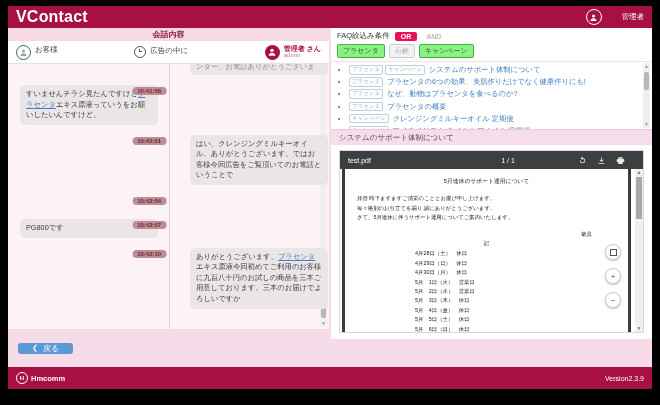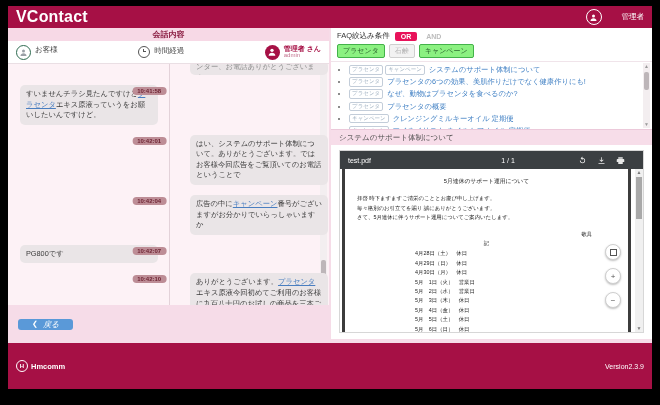--- a/index.html
+++ b/index.html
@@ -44,21 +44,21 @@
   .bubble a{color:#4a7ec0;text-decoration:underline;cursor:pointer;}
   .partial .bubble{height:14px;overflow:hidden;margin-top:-7px;padding-top:1px;color:#8d8d8d;}
   
   .sbar{position:absolute;right:2px;top:2px;bottom:2px;width:7px;background:#f3eef0;}
   .sbar .arr{position:absolute;left:0;width:7px;height:7px;color:#9a9a9a;font-size:5px;line-height:7px;text-align:center;}
   .sbar .arr.up{top:0;} .sbar .arr.dn{bottom:0;}
   .sbar .thumb{position:absolute;left:1px;width:5px;background:#bdb6b9;border-radius:2px;}
   
   .back-row{height:38px;background:#f6dce8;display:flex;align-items:center;padding:0 10px;flex:0 0 auto;}
   .btn-back{background:#5a99d8;color:#fff;border:none;border-radius:3px;font-size:8px;padding:0 14px;
-            display:flex;align-items:center;gap:5px;cursor:pointer;font-family:inherit;font-style:italic;}
+            display:flex;align-items:center;gap:5px;cursor:pointer;font-family:inherit;}
   .btn-back .chev{font-size:7px;}
   
   .filter{background:#fff;padding:3px 6px 3px 6px;flex:0 0 auto;}
   .f-row{display:flex;align-items:center;gap:5px;}
   .f-label{font-size:7.5px;color:#333;}
   .btn-or{background:#e8125a;color:#fff;font-size:7px;font-weight:bold;border-radius:2px;padding:1px 6px;cursor:pointer;}
   .btn-and{color:#bcbcbc;font-size:7px;font-weight:bold;padding:1px 4px;cursor:pointer;}
   .tag-row{display:flex;gap:4px;margin-top:3px;}
   .tag{font-size:7px;padding:1px 5px;border-radius:2px;cursor:pointer;}
   .tag.on{background:#8bf181;border:1px solid #43b24a;color:#275f2b;}
@@ -93,21 +93,21 @@
              box-shadow:0 1px 2px rgba(0,0,0,.25);display:flex;align-items:center;justify-content:center;
              font-size:8px;color:#555;cursor:pointer;z-index:3;}
   .fb-fit{bottom:72px;} .fb-plus{bottom:48px;} .fb-minus{bottom:24px;}
   .fb-fit .sq{width:5px;height:5px;border:1px solid #555;}
   .pdf-sb{position:absolute;right:0;top:0;bottom:0;width:8px;background:#f0f0f0;z-index:2;}
   .pdf-sb .thumb{position:absolute;left:1px;top:8px;width:6px;height:42px;background:#a9a9a9;}
   .pdf-sb .arr{position:absolute;left:0;width:8px;height:7px;color:#777;font-size:5px;line-height:7px;text-align:center;}
   .pdf-sb .arr.up{top:0;} .pdf-sb .arr.dn{bottom:0;}
   
   .ftr{height:14px;background:#a61045;display:flex;align-items:center;justify-content:space-between;
-       padding:16px 8px;flex:0 0 auto;}
+       padding:4px 8px;flex:0 0 auto;}
   .brand{display:flex;align-items:center;gap:3px;color:#fff;font-size:7.5px;font-weight:bold;}
   .brand-logo{width:10px;height:10px;border:1.2px solid #fff;border-radius:50%;display:flex;align-items:center;justify-content:center;
               font-size:6px;font-weight:bold;color:#fff;}
   .version{color:#fff;font-size:7px;}
 </style>
 </head>
 <body>
 
 <div class="app">
 
@@ -134,21 +134,21 @@
           <span class="cust-avatar">
             <svg viewBox="0 0 24 24">
                 <circle cx="12" cy="8" r="4"></circle>
                 <path d="M4 21c0-4.5 4-7 8-7s8 2.5 8 7z"></path>
               </svg>
           </span>
           <span>お客様</span>
         </span>
         <span class="ch-item">
           <span class="clock"></span>
-          <span>時間経過</span>
+          <span>広告の中に</span>
         </span>
         <span class="ch-item">
           <span class="agent-avatar">
             <svg viewBox="0 0 24 24">
                 <circle cx="12" cy="8" r="4"></circle>
                 <path d="M4 21c0-4.5 4-7 8-7s8 2.5 8 7z"></path>
               </svg>
           </span>
           <span class="agent-meta">
             <span class="agent-name">管理者 さん</span>
@@ -162,25 +162,24 @@
         <div class="msg-row msg-right partial">
           <div class="bubble">ンター、お電話ありがとうございます</div>
         </div>
         <div id="chat-list">
             <div class="msg-row msg-left">
               <span class="tstamp">10:41:58</span>
               <div class="bubble"><span>すいませんチラシ見たんですけど</span><a>プラセンタ</a><span>エキス原液っていうをお願いしたいんですけど。</span></div>
             </div>
             <div class="msg-row msg-right">
               <span class="tstamp">10:42:01</span>
-              <div class="bubble"><span>はい、システムのサポート体制について。ありがとうございます。ではお客様今回広告をご覧頂いてのお電話ということで</span></div>
+              <div class="bubble"><span>はい、クレンジングミルキーオイル。ありがとうございます。ではお客様今回広告をご覧頂いてのお電話ということで</span></div>
             </div>
             <div class="msg-row msg-right">
               <span class="tstamp">10:42:04</span>
-              <div class="bubble"><span>広告の中に</span><a>キャンペーン</a><span>番号がございますがお分かりでいらっしゃいますか</span></div>
             </div>
             <div class="msg-row msg-left">
               <span class="tstamp">10:42:07</span>
               <div class="bubble"><span>PG800です</span></div>
             </div>
             <div class="msg-row msg-right">
               <span class="tstamp">10:42:10</span>
               <div class="bubble"><span>ありがとうございます。</span><a>プラセンタ</a><span>エキス原液今回初めてご利用のお客様に九百八十円のお試しの商品を三本ご用意しております。三本のお届けでよろしいですか</span></div>
             </div>
           </div>

